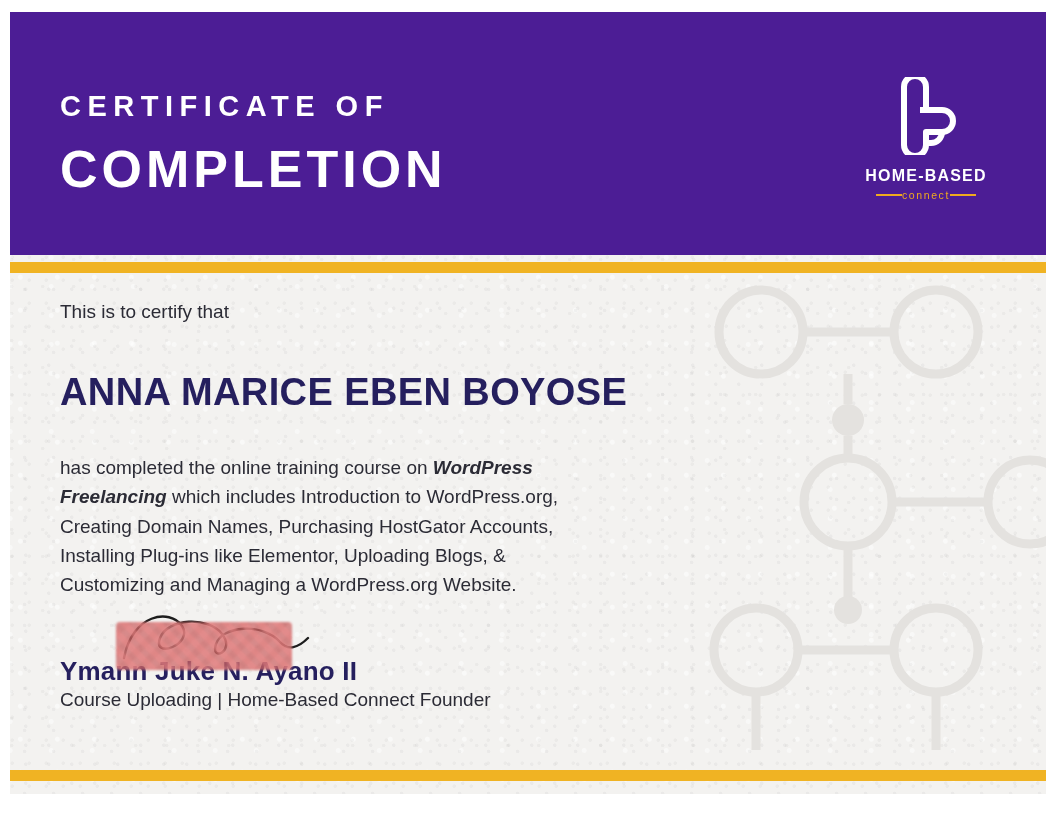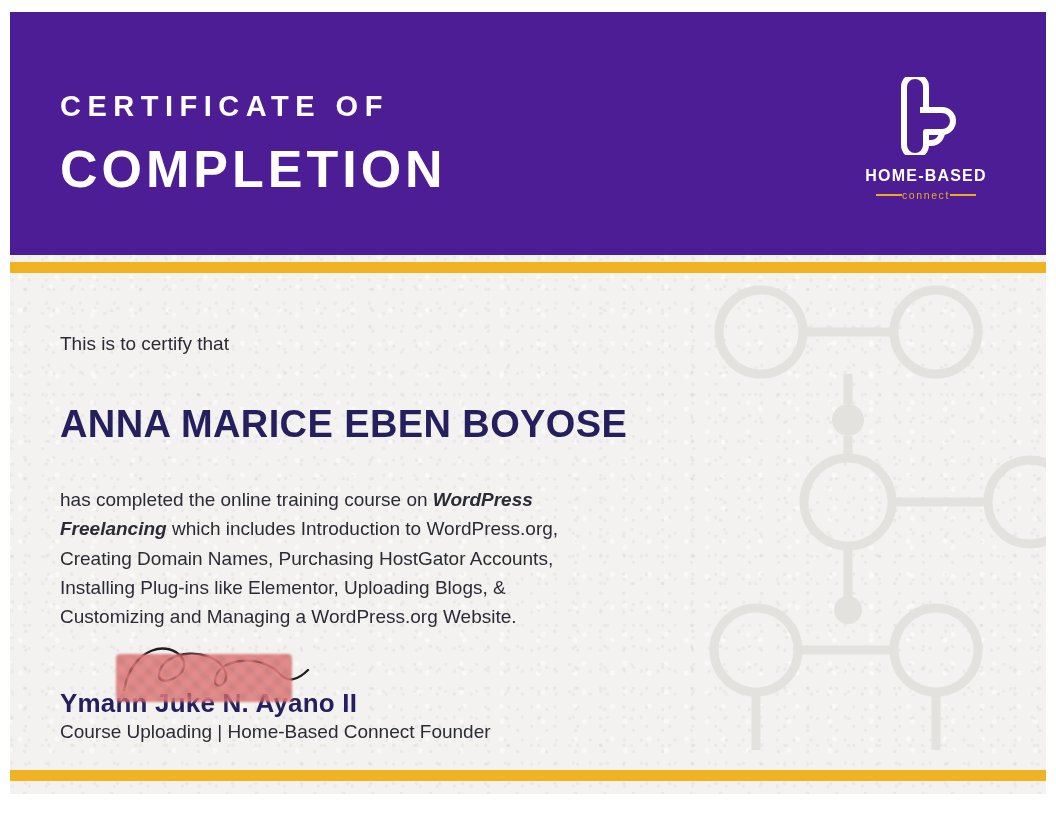--- a/index.html
+++ b/index.html
@@ -171,21 +171,20 @@
     pointer-events: none;
   }
 
   
   .body-content {
     position: absolute;
     left: 60px;
     top: 300px;
     width: 620px;
     z-index: 20;
-    margin-top: 32px;
   }
   .intro {
     color: #2b2b35;
     font-size: 19px;
     line-height: 1.3;
     margin: 0;
   }
   .recipient {
     color: #251f5e;
     font-size: 38px;

